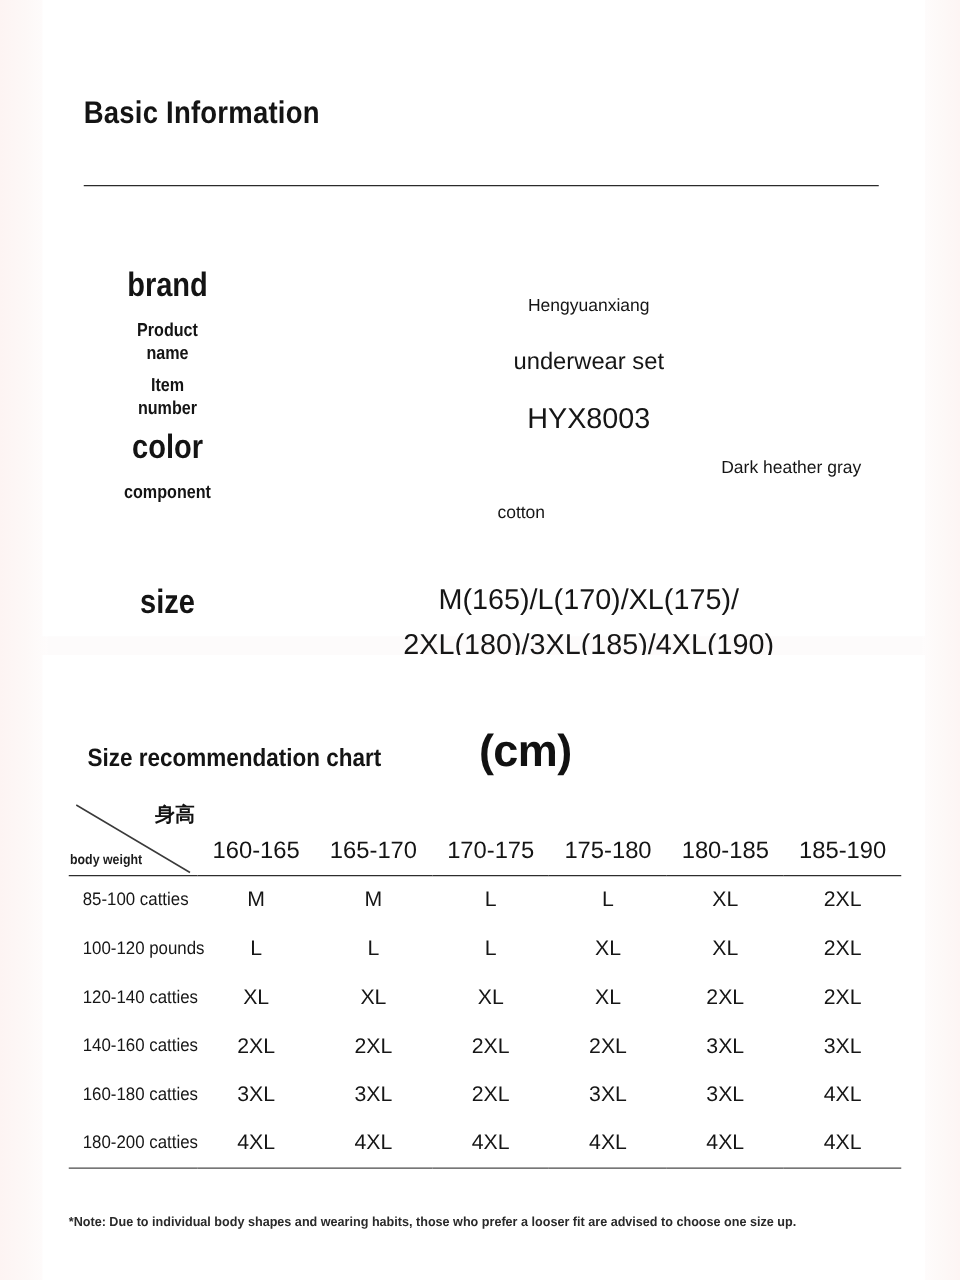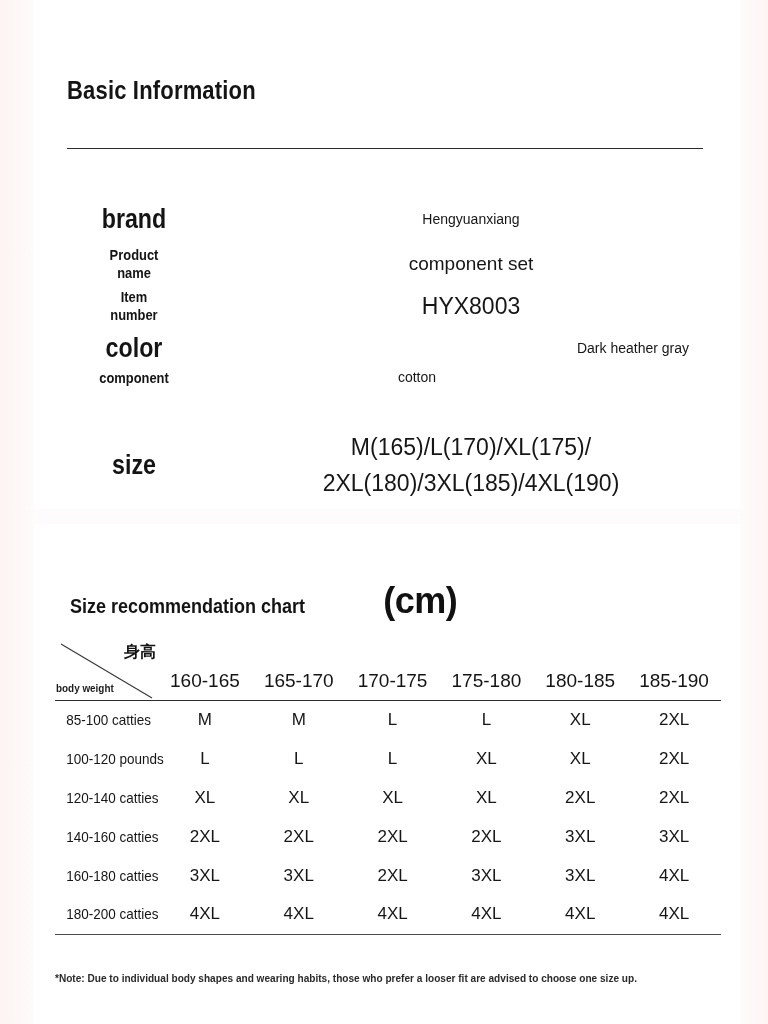--- a/index.html
+++ b/index.html
@@ -107,21 +107,21 @@
 
   
   #row-brand     { top: 204px; }
   #row-product   { top: 246px; }
   #row-item      { top: 288px; }
   #row-color     { top: 333px; gap: 48px; }
   #row-component { top: 369px; }
   #row-size      { top: 430px; }
 
   .lab-col { width: 200px; }
-  .val-col { width: 506px; padding-right: 32px; }
+  .val-col { width: 506px; padding-right: 32px; margin-top: 32px; }
 
   
   #card-size {
     left: 34px;
     top: 524px;
     width: 706px;
     height: 500px;
   }
 
   .chart-head {
@@ -266,21 +266,21 @@
   <div class="divider"></div>
 
   <div class="spec-row" id="row-brand">
     <div class="spec-label lab-col lab-lg">brand</div>
     <div class="spec-value val-col val-sm">Hengyuanxiang</div>
   </div>
 
   <div class="spec-row" id="row-product">
     <div class="spec-label lab-col lab-sm" style="white-space:pre-line">Product
 name</div>
-    <div class="spec-value val-col val-md">component set</div>
+    <div class="spec-value val-col val-md">underwear set</div>
   </div>
 
   <div class="spec-row" id="row-item">
     <div class="spec-label lab-col lab-sm" style="white-space:pre-line">Item
 number</div>
     <div class="spec-value val-col val-lg">HYX8003</div>
   </div>
 
   <div class="spec-row" id="row-color">
     <div class="spec-label lab-col lab-lg">color</div>

